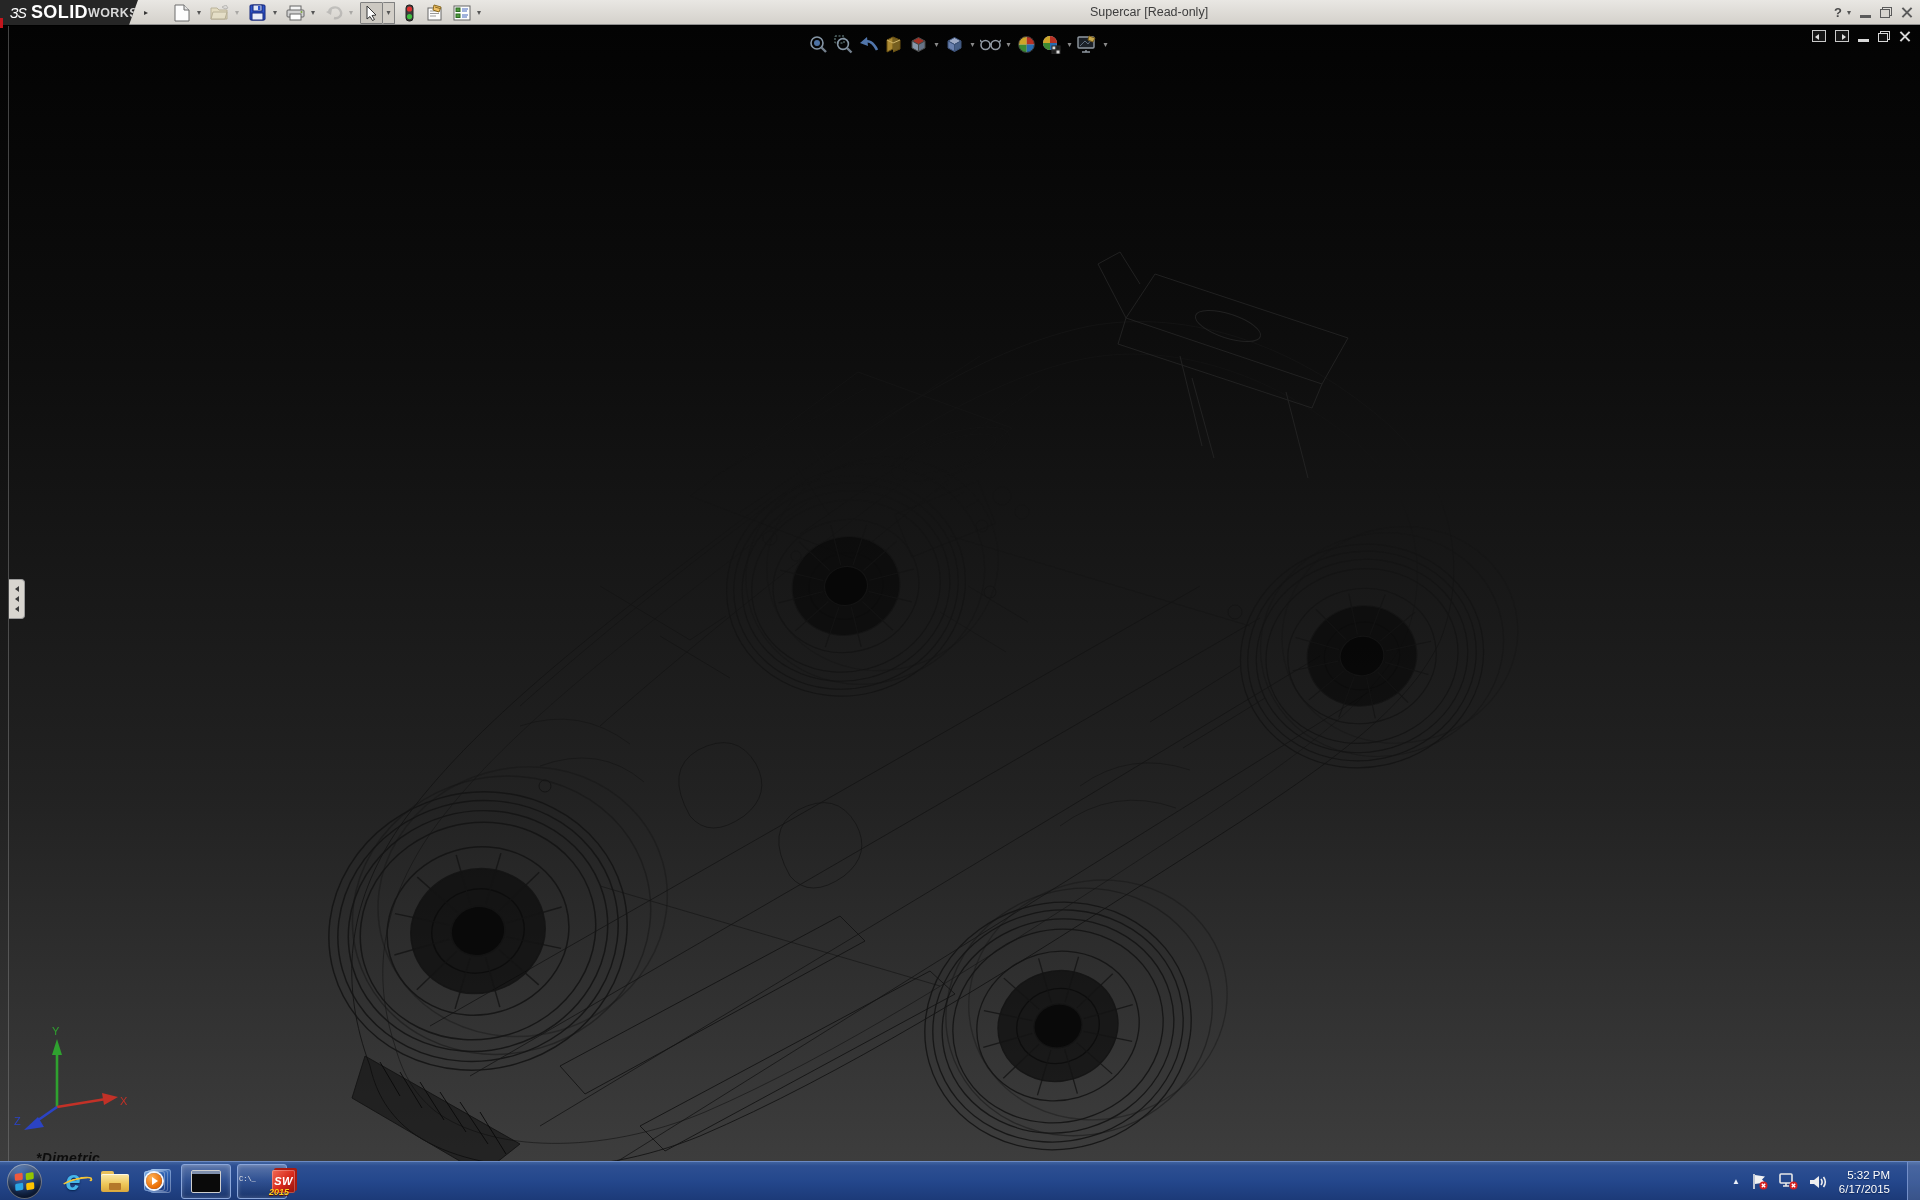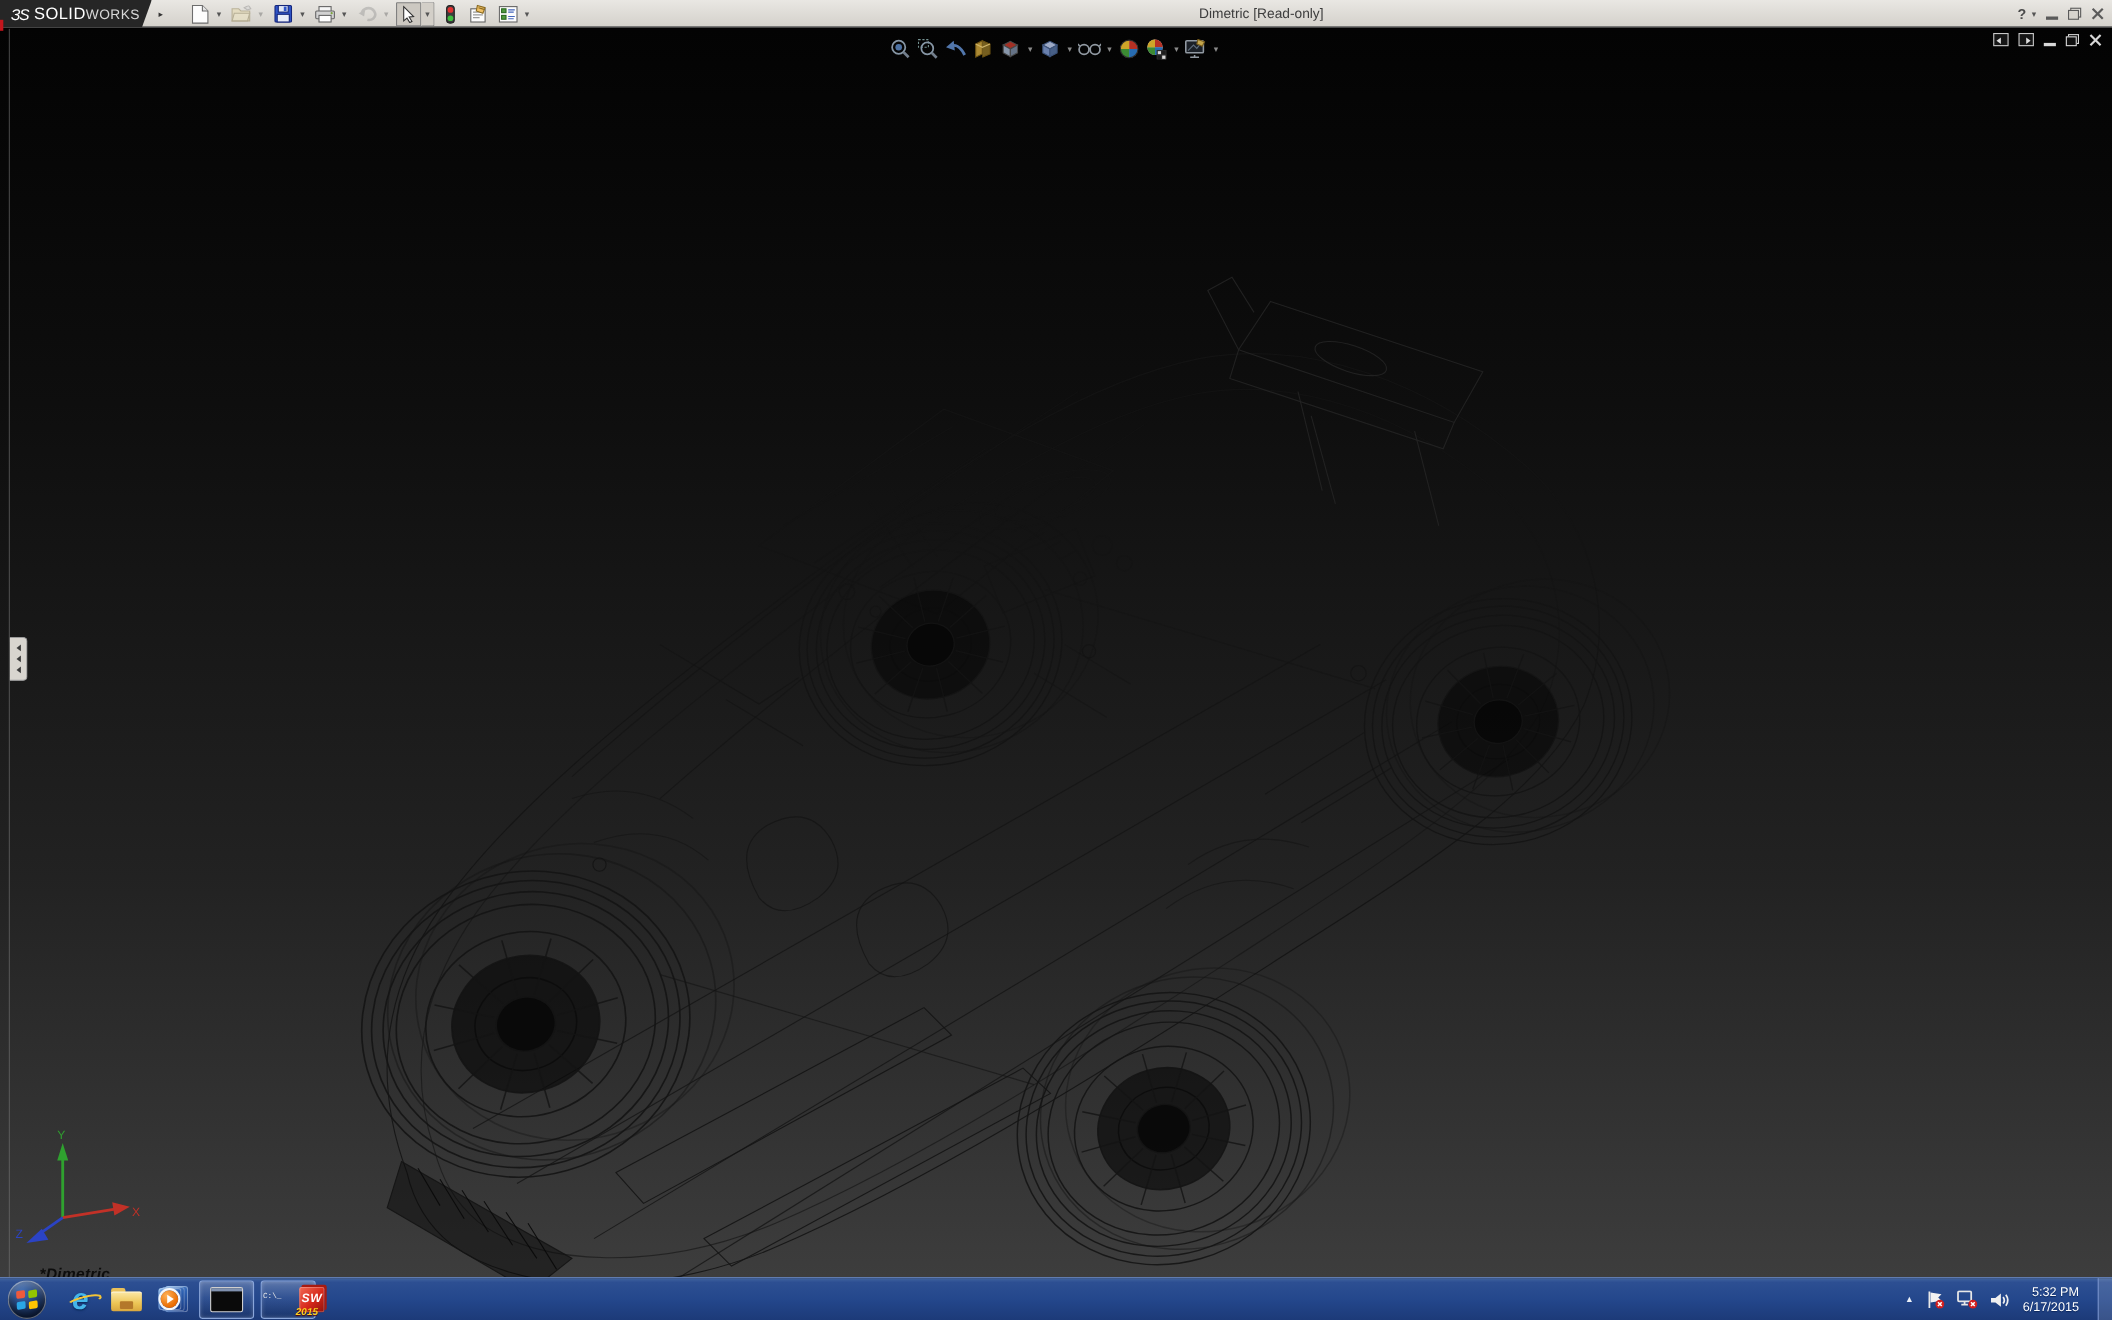--- a/index.html
+++ b/index.html
@@ -5,22 +5,22 @@
   * { margin:0; padding:0; box-sizing:border-box; }
   html,body { width:1920px; height:1200px; overflow:hidden; font-family:"Liberation Sans",sans-serif; background:#000; }
 
   
   .titlebar { position:absolute; left:0; top:0; width:1920px; height:25px;
     background:linear-gradient(#e9e7e3,#d4d1cb); border-bottom:1px solid #8f8f8f; z-index:30; }
   .logo-block { position:absolute; left:0; top:0; height:25px; width:138px; background:#262626;
     clip-path:polygon(0 0,100% 0,calc(100% - 9px) 100%,0 100%);
     display:flex; align-items:center; padding-left:10px; color:#fff; }
   .logo-mark { font-style:italic; font-weight:normal; font-size:14px; margin-right:5px; letter-spacing:-1px; }
-  .logo-bold { font-weight:normal; font-size:15px; letter-spacing:.4px; }
-  .logo-light { font-weight:normal; font-size:12.5px; color:#d8d8d8; letter-spacing:.4px; }
+  .logo-bold { font-weight:bold; font-size:18px; letter-spacing:.4px; }
+  .logo-light { font-weight:bold; font-size:12.5px; color:#d8d8d8; letter-spacing:.4px; }
   .red-accent { position:absolute; left:0; top:18px; width:3px; height:10px; background:#c3151c; }
   .menu-expand { position:absolute; left:140px; top:0; height:25px; width:12px; display:flex;
     align-items:center; justify-content:center; font-size:8px; color:#333; cursor:pointer; }
   .tb-row { position:absolute; left:170px; top:1px; height:23px; display:flex; align-items:center; }
   .tb-btn { width:23px; height:22px; display:flex; align-items:center; justify-content:center; }
   .tb-caret { width:12px; height:22px; display:flex; align-items:center; justify-content:center;
     font-size:8px; color:#555; }
   .tb-group { display:flex; align-items:center; margin-right:3px; }
   .disabled { opacity:.38; }
   .pressed { background:#ccc8c1; border:1px solid #808080; border-radius:1px; }
@@ -224,21 +224,21 @@
             <rect x="1" y="1" width="16" height="14" fill="#fdfdfd" stroke="#666"></rect>
             <rect x="3" y="3" width="4" height="3.5" fill="#4f9a3f" stroke="#2c6a22"></rect>
             <rect x="3" y="9" width="4" height="3.5" fill="#4f9a3f" stroke="#2c6a22"></rect>
             <path d="M9 4h6M9 6h5M9 10h6M9 12h5" stroke="#4466bb"></path>
           </svg>
       </div>
       <div class="tb-caret">▾</div>
     </div>
   </div>
 
-  <div class="doc-title">Dimetric [Read-only]</div>
+  <div class="doc-title">Supercar [Read-only]</div>
 
   <div class="tbar-controls">
     <span class="help-q">?</span>
     <span class="help-caret">▾</span>
     <span class="ctl-min"></span>
     <span class="ctl-restore"></span>
     <span class="xshape"></span>
   </div>
 </div>
 

